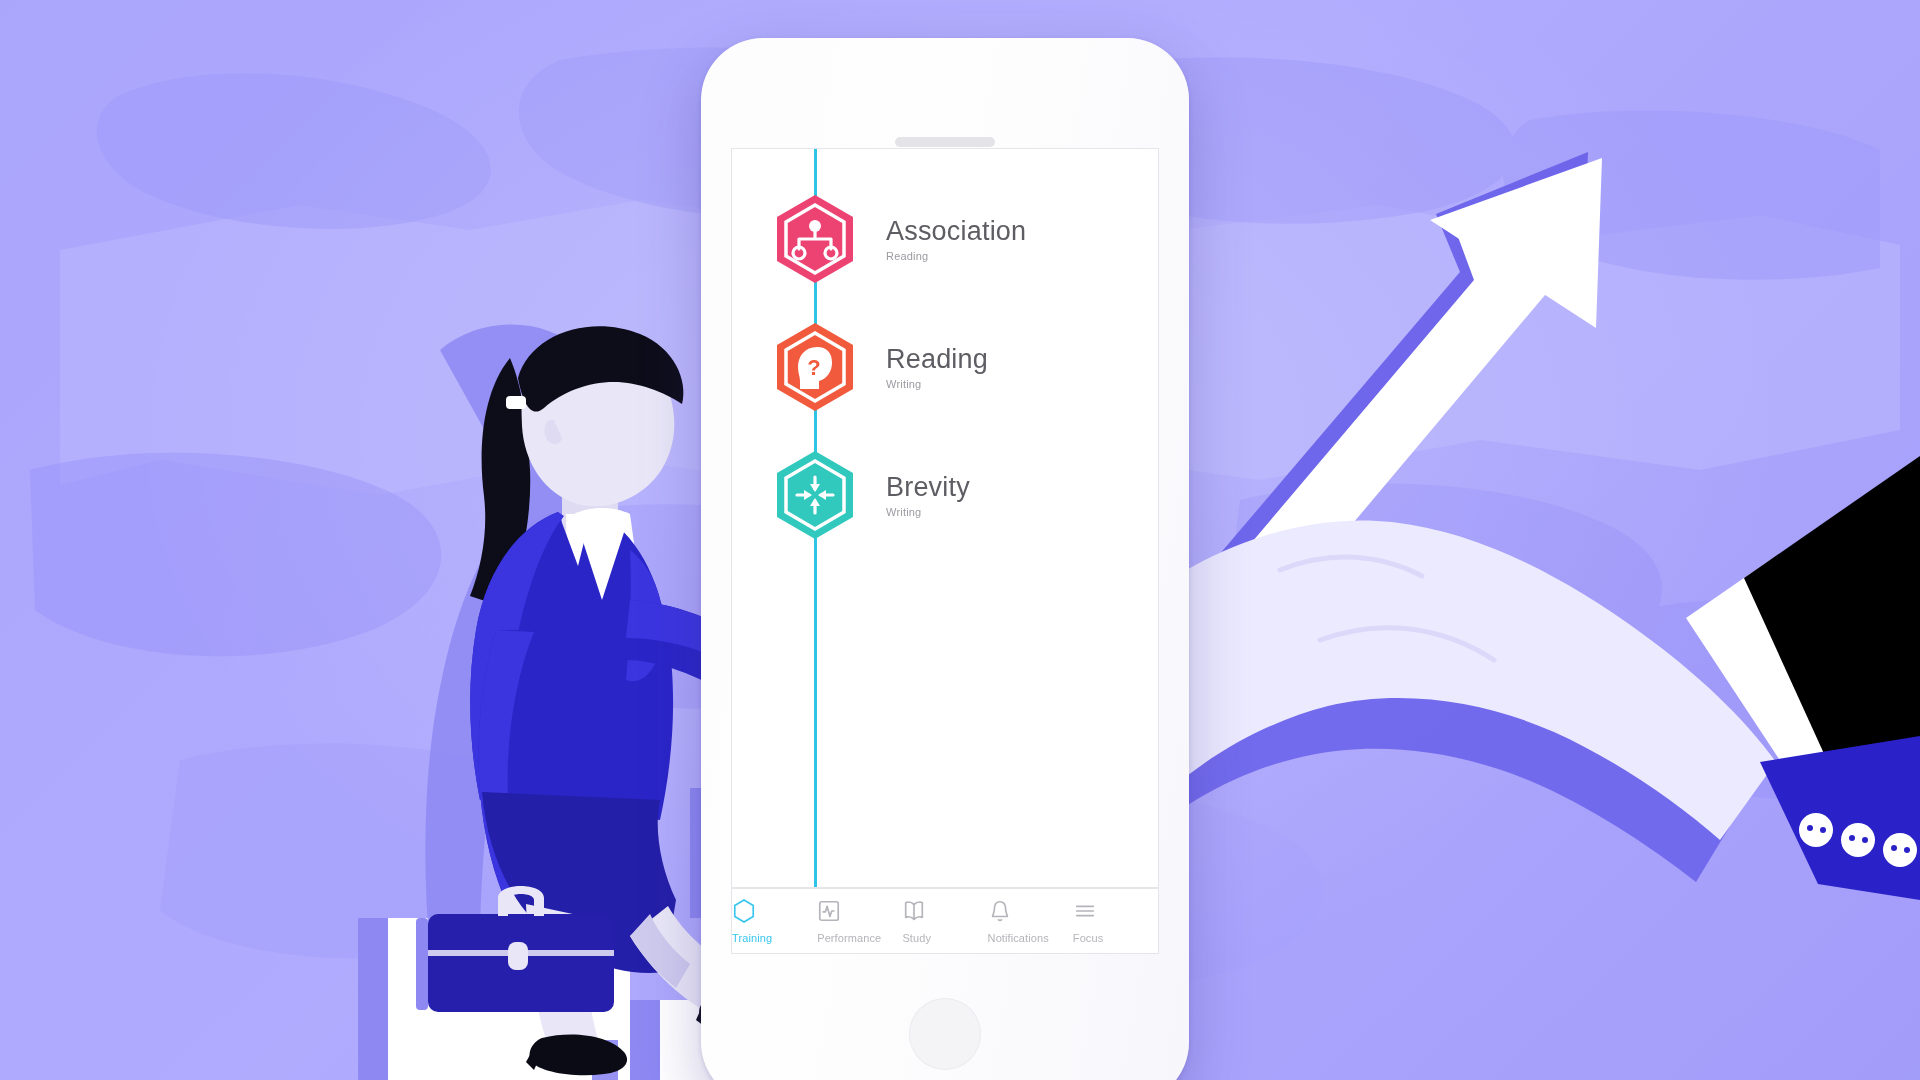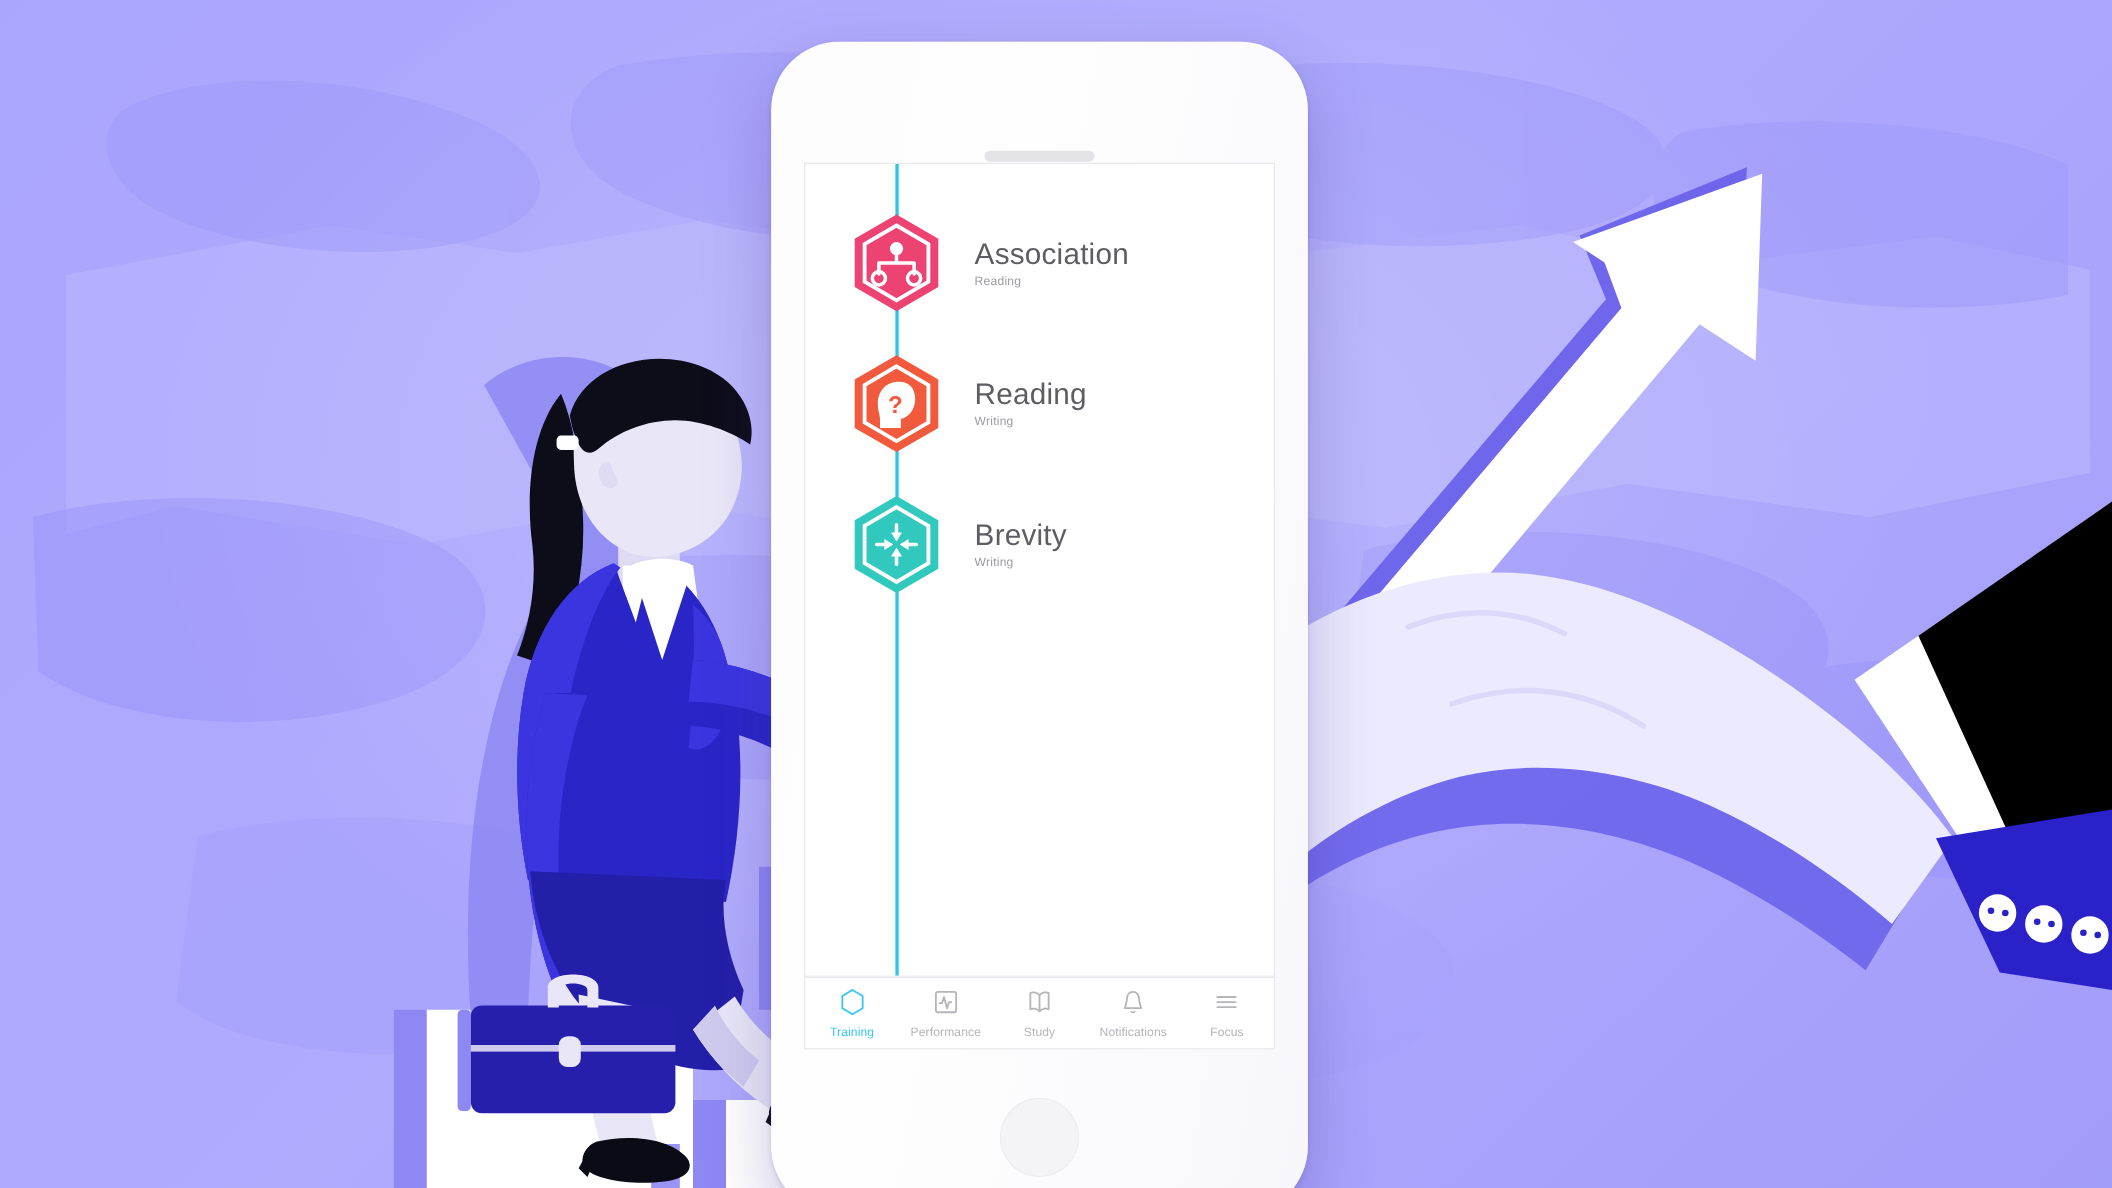--- a/index.html
+++ b/index.html
@@ -171,21 +171,21 @@
     border: 1px solid #e6e6ea;
     border-top: 1px solid #e6e6ea;
     box-sizing: border-box;
     display: flex;
     align-items: center;
   }
   .tab {
     flex: 1;
     display: flex;
     flex-direction: column;
-    align-items: center;
+    align-items: flex-start;
     justify-content: center;
     gap: 4px;
   }
   .tab-label {
     font-size: 11px;
     color: #b4b4ba;
     letter-spacing: 0.1px;
   }
   .tab.active .tab-label { color: #38c6ef; }
 

